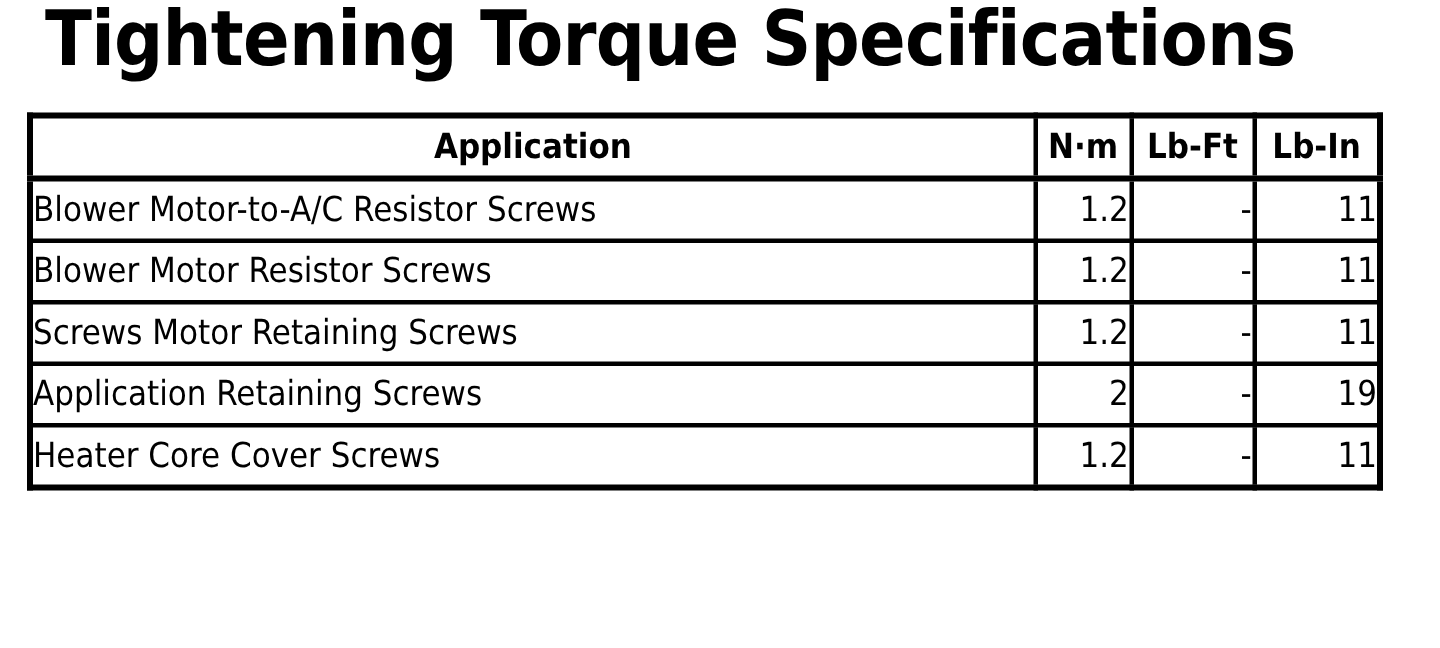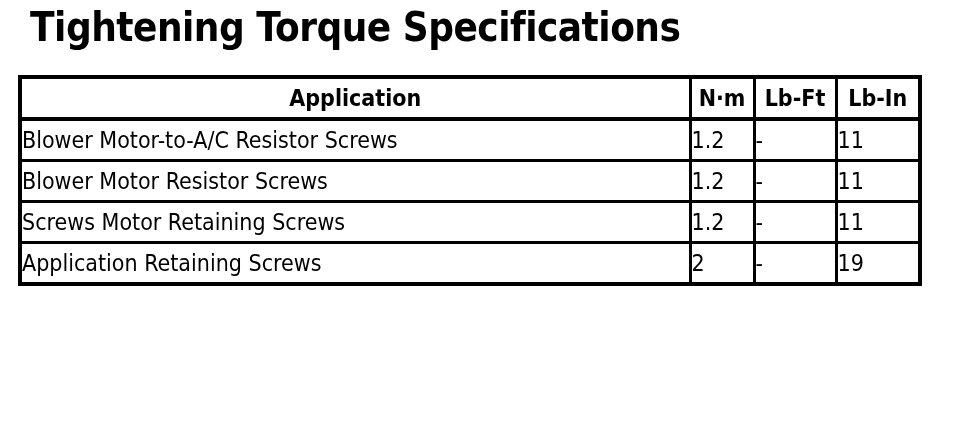--- a/index.html
+++ b/index.html
@@ -21,21 +21,21 @@
     width: 960px;
     height: 432px;
     background: #ffffff;
   }
 
   
   .page-title {
     position: absolute;
     left: 30px;
     top: 2px;
-    font-size: 40px;
+    font-size: 51px;
     line-height: 50px;
     font-weight: bold;
     letter-spacing: -0.5px;
     font-stretch: condensed;
     white-space: nowrap;
     color: #000000;
   }
 
   
   .torque-table-wrap {
@@ -80,21 +80,21 @@
   }
 
   th.col-application { text-align: center; }
 
   td.cell-application {
     text-align: left;
     padding-left: 9px;
   }
 
   td.cell-value {
-    text-align: left;
+    text-align: right;
   }
 </style>
 </head>
 <body>
 
 <div class="page">
 
   <div class="page-title">Tightening Torque Specifications</div>
 
   <div class="torque-table-wrap">
@@ -131,17 +131,23 @@
           <td class="cell-value">1.2</td>
           <td class="cell-value">-</td>
           <td class="cell-value">11</td>
         </tr>
         <tr>
           <td class="cell-application">Application Retaining Screws</td>
           <td class="cell-value">2</td>
           <td class="cell-value">-</td>
           <td class="cell-value">19</td>
         </tr>
+        <tr>
+          <td class="cell-application">Heater Core Cover Screws</td>
+          <td class="cell-value">1.2</td>
+          <td class="cell-value">-</td>
+          <td class="cell-value">11</td>
+        </tr>
       </tbody>
     </table>
   </div>
 
 </div>
 
 </body></html>

